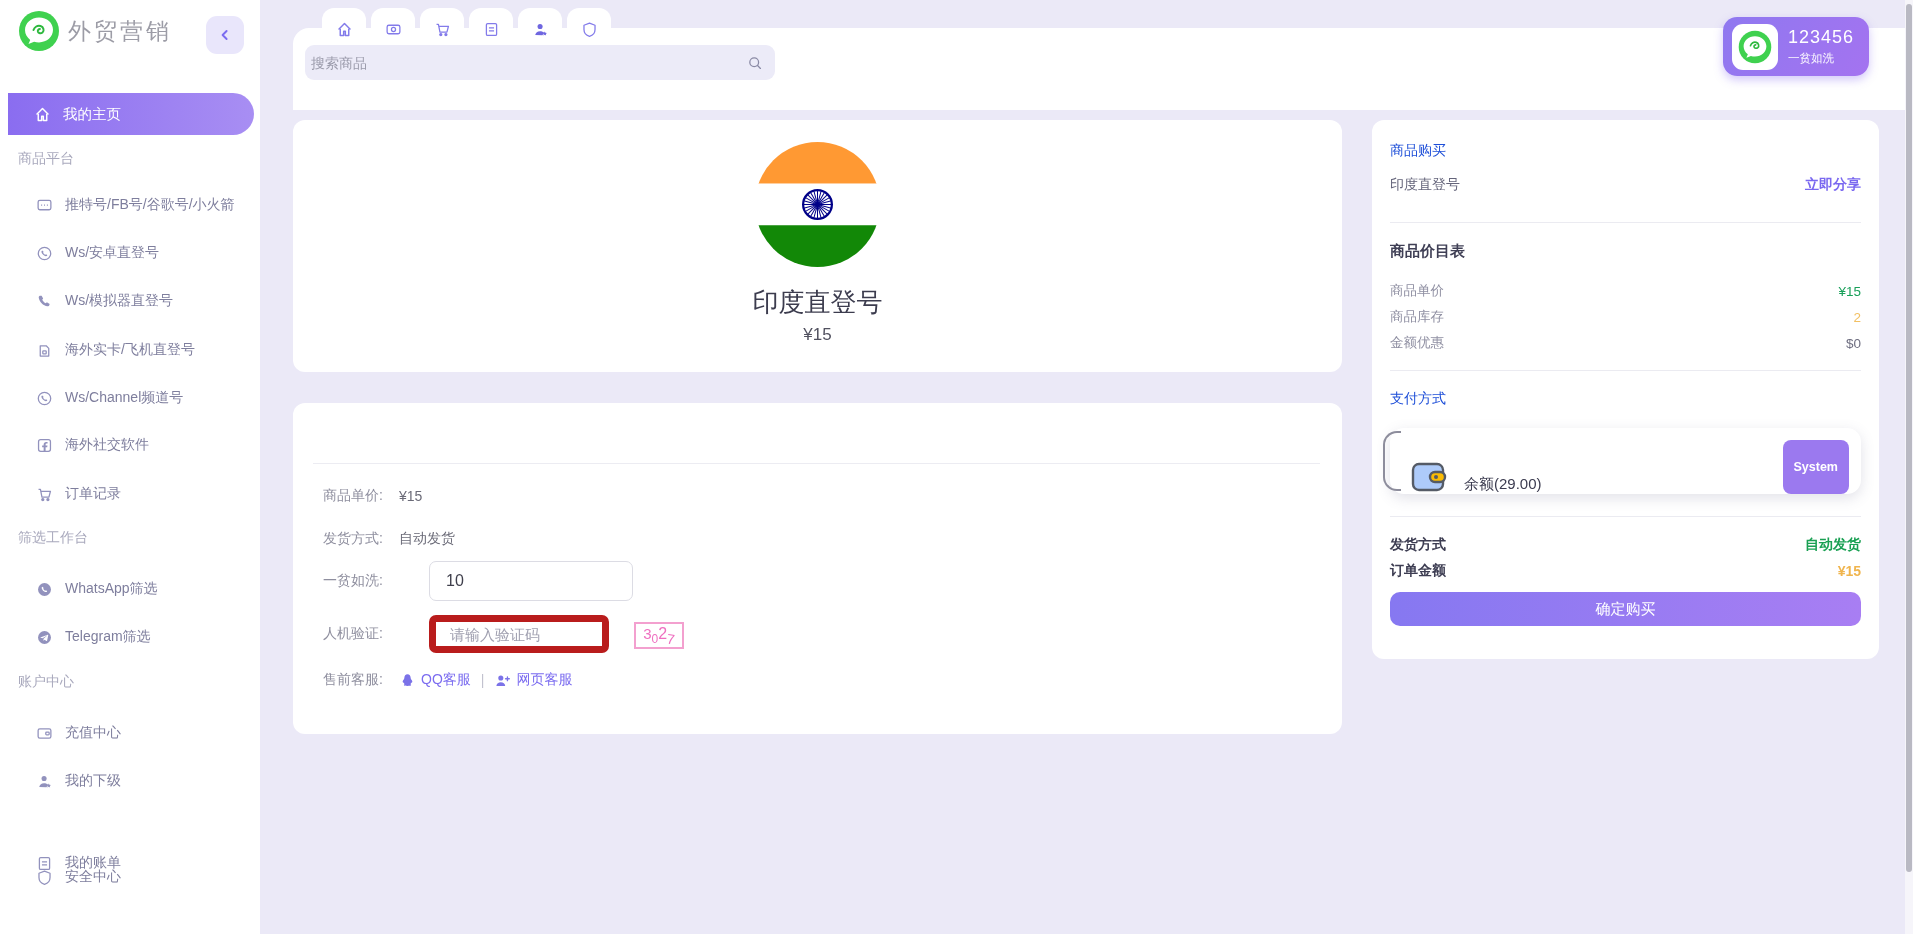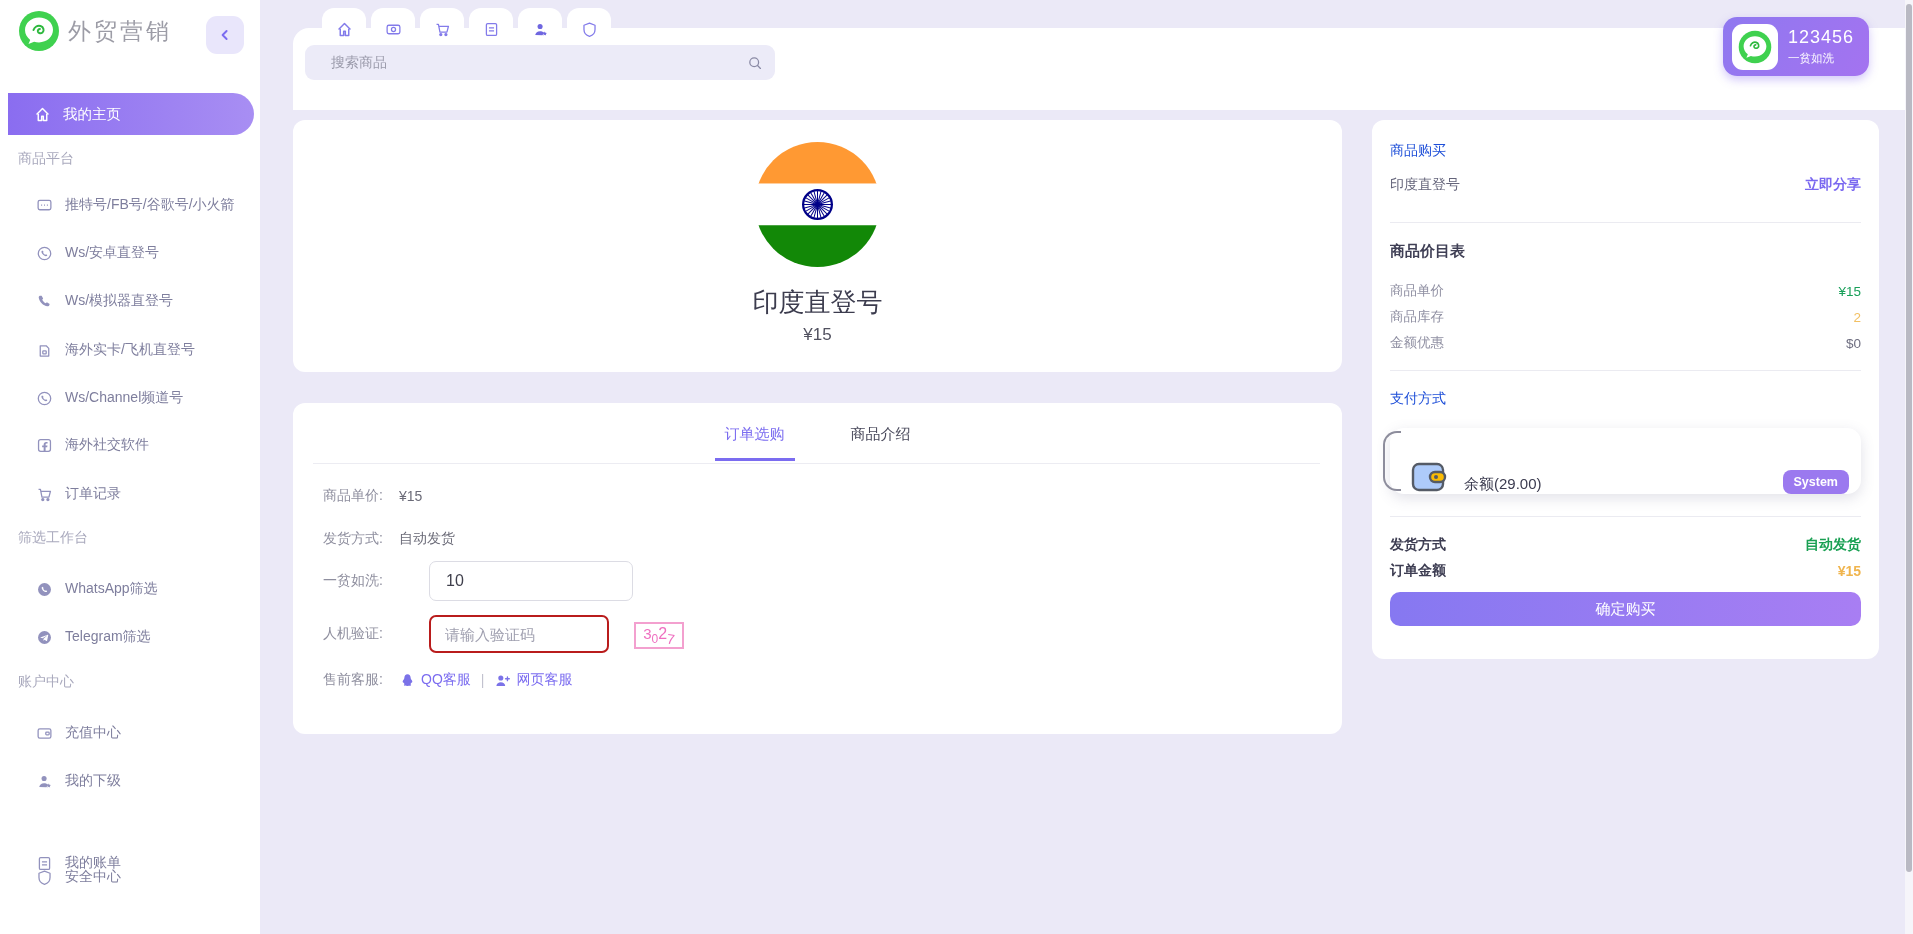--- a/index.html
+++ b/index.html
@@ -23,21 +23,21 @@
   .side-item span { margin-left:12px; font-size:14px; }
   .ic { width:17px; height:17px; display:inline-block; }
   .ic svg { width:100%; height:100%; display:block; }
 
   
   .header-band { position:absolute; left:293px; top:28px; right:8px; height:82px; background:#fff; border-radius:16px 0 0 0; z-index:1; }
   .icon-tabs { position:absolute; left:322px; top:8px; display:flex; gap:5px; z-index:2; }
   .icon-tab { width:44px; height:34px; background:#fff; border-radius:12px 12px 0 0; display:flex; align-items:center; justify-content:flex-start; justify-content:center; padding-top:8px; color:#837bea; cursor:pointer; }
   .icon-tab.active { color:#6f66e0; }
   .search-wrap { position:absolute; left:305px; top:45px; width:470px; height:35px; background:#ecebf8; border-radius:9px; z-index:2; display:flex; align-items:center; }
-  .search-input { flex:1; border:none; outline:none; background:transparent; font-size:14px; color:#5a5a70; padding:0 26px; font-family:Liberation Mono, monospace; }
+  .search-input { flex:1; border:none; outline:none; background:transparent; font-size:14px; color:#5a5a70; padding:0 6px; font-family:Liberation Sans, sans-serif; }
   .search-input::placeholder { color:#9b9bab; }
   .search-icon { color:#8a8aa5; margin-right:12px; width:16px; height:16px; }
   .user-badge { position:absolute; left:1723px; top:17px; width:146px; height:59px; border-radius:14px; background:linear-gradient(125deg,#8f78f0,#a473f0); z-index:3; display:flex; align-items:center; cursor:pointer; box-shadow:0 4px 10px rgba(130,100,240,.35); }
   .user-logo { width:46px; height:46px; background:#fff; border-radius:11px; margin-left:9px; display:flex; align-items:center; justify-content:center; }
   .user-logo svg { width:38px; height:38px; }
   .user-meta { margin-left:10px; color:#fff; }
   .user-name { font-size:18px; letter-spacing:1px; }
   .user-tagline { font-size:11.5px; margin-top:3px; opacity:.95; }
 
   
@@ -49,21 +49,21 @@
 
   .card-order { left:293px; top:403px; width:1049px; height:331px; }
   .order-tabs { position:absolute; left:0; top:22px; width:100%; display:flex; justify-content:center; gap:46px; }
   .order-tab { font-size:15px; color:#4a4a5c; padding:0 10px 14px 10px; cursor:pointer; }
   .order-tab.active { color:#7b6cf0; border-bottom:3px solid #7b6cf0; }
   .order-divider { position:absolute; left:20px; right:22px; top:60px; height:1px; background:#ececf2; }
   .form-row { position:absolute; left:30px; display:flex; align-items:center; font-size:14px; }
   .form-label { color:#8f8f9f; width:76px; }
   .form-value { color:#6b6b78; }
   .qty-input { position:absolute; left:106px; top:0; width:204px; height:40px; border:1px solid #dcdce4; border-radius:7px; font-size:16px; color:#3f3f4c; padding:0 16px; outline:none; font-family:inherit; background:#fff; }
-  .captcha-input { position:absolute; left:106px; top:0; width:180px; height:38px; border:2px solid #b91c1c; border-radius:7px; font-size:15px; color:#3f3f4c; padding:0 14px; outline:none; font-family:inherit; background:#fff; }
+  .captcha-input { position:absolute; left:106px; top:0; width:180px; height:38px; border:7px solid #b91c1c; border-radius:7px; font-size:15px; color:#3f3f4c; padding:0 14px; outline:none; font-family:inherit; background:#fff; }
   .captcha-input::placeholder { color:#a0a0b0; }
   .captcha-box { position:absolute; left:311px; top:7px; width:50px; height:27px; border:2px solid #f3a0cf; background:#fff; display:flex; align-items:center; justify-content:center; cursor:pointer; color:#ef6fc0; }
   .captcha-box b { font-weight:normal; }
   .cc0 { font-size:15px; transform:translateY(-2px); }
   .cc1 { font-size:12px; transform:translateY(3px); }
   .cc2 { font-size:16px; transform:translateY(-2px); }
   .cc3 { font-size:14px; transform:translateY(3px) rotate(8deg); }
   .service-link { color:#7b6cf0; font-size:14px; display:inline-flex; align-items:center; cursor:pointer; }
   .service-link .ic { color:#7b72e8; margin-right:5px; }
   .service-sep { color:#c2c2cf; margin:0 10px; }
@@ -77,21 +77,21 @@
   .share-link { font-size:14px; font-weight:bold; color:#7a68f0; cursor:pointer; }
   .pricelist-title { position:absolute; left:18px; font-size:15px; font-weight:bold; color:#3f3f55; }
   .prow-label { font-size:13.5px; color:#8f8fa2; }
   .val-green { color:#19a05a; font-size:13.5px; }
   .val-orange { color:#f2c063; font-size:13.5px; }
   .val-gray { color:#6e6e80; font-size:13.5px; }
   .pay-card { position:absolute; left:18px; right:18px; top:308px; height:66px; background:#fff; border-radius:14px; box-shadow:0 4px 14px rgba(90,90,130,.18); display:flex; align-items:flex-end; cursor:pointer; }
   .pay-arc { position:absolute; left:-7px; top:3px; bottom:3px; width:18px; border:2px solid #8d8d9c; border-right:none; border-radius:14px 0 0 14px; }
   .wallet-icon { width:38px; height:34px; margin-left:20px; }
   .pay-name { font-size:15px; color:#3c3c50; margin-left:16px; }
-  .sys-badge { position:absolute; right:12px; background:#9b79ef; color:#fff; font-size:12.5px; font-weight:bold; border-radius:8px; padding:5px 11px; }
+  .sys-badge { position:absolute; right:12px; background:#9b79ef; color:#fff; font-size:12.5px; font-weight:bold; border-radius:8px; padding:20px 11px; }
   .sum-label { font-size:14px; font-weight:bold; color:#3d3d52; }
   .sum-green { font-size:14px; font-weight:bold; color:#1aa053; }
   .sum-orange { font-size:14px; font-weight:bold; color:#f0b54e; }
   .buy-btn { position:absolute; left:18px; right:18px; top:472px; height:34px; border:none; border-radius:10px; background:linear-gradient(90deg,#8678f1,#a87ef3); color:#fff; font-size:15px; cursor:pointer; font-family:inherit; }
 
   
   .scrollbar { position:absolute; right:0; top:0; width:8px; height:934px; background:#f6f5fa; z-index:9; }
   .scroll-thumb { position:absolute; left:1px; top:4px; width:6px; height:868px; border-radius:3px; background:#b9b9c3; cursor:pointer; }
 </style>
 </head>
@@ -360,24 +360,20 @@
             <line x1="50" y1="38.5" x2="50" y2="61.5" transform="rotate(165 50 50)"></line>
           </g>
         </g>
       </svg>
     </span>
     <div class="product-title">印度直登号</div>
     <div class="product-price">¥15</div>
   </div>
 
   <div class="card card-order">
-    <div class="order-tabs">
-      <div class="order-tab active">订单选购</div>
-      <div class="order-tab">商品介绍</div>
-    </div>
     <div class="order-divider"></div>
 
     <div class="form-row" style="top:84px">
       <span class="form-label">商品单价:</span>
       <span class="form-value">¥15</span>
     </div>
 
     <div class="form-row" style="top:127px">
       <span class="form-label">发货方式:</span>
       <span class="form-value">自动发货</span>

